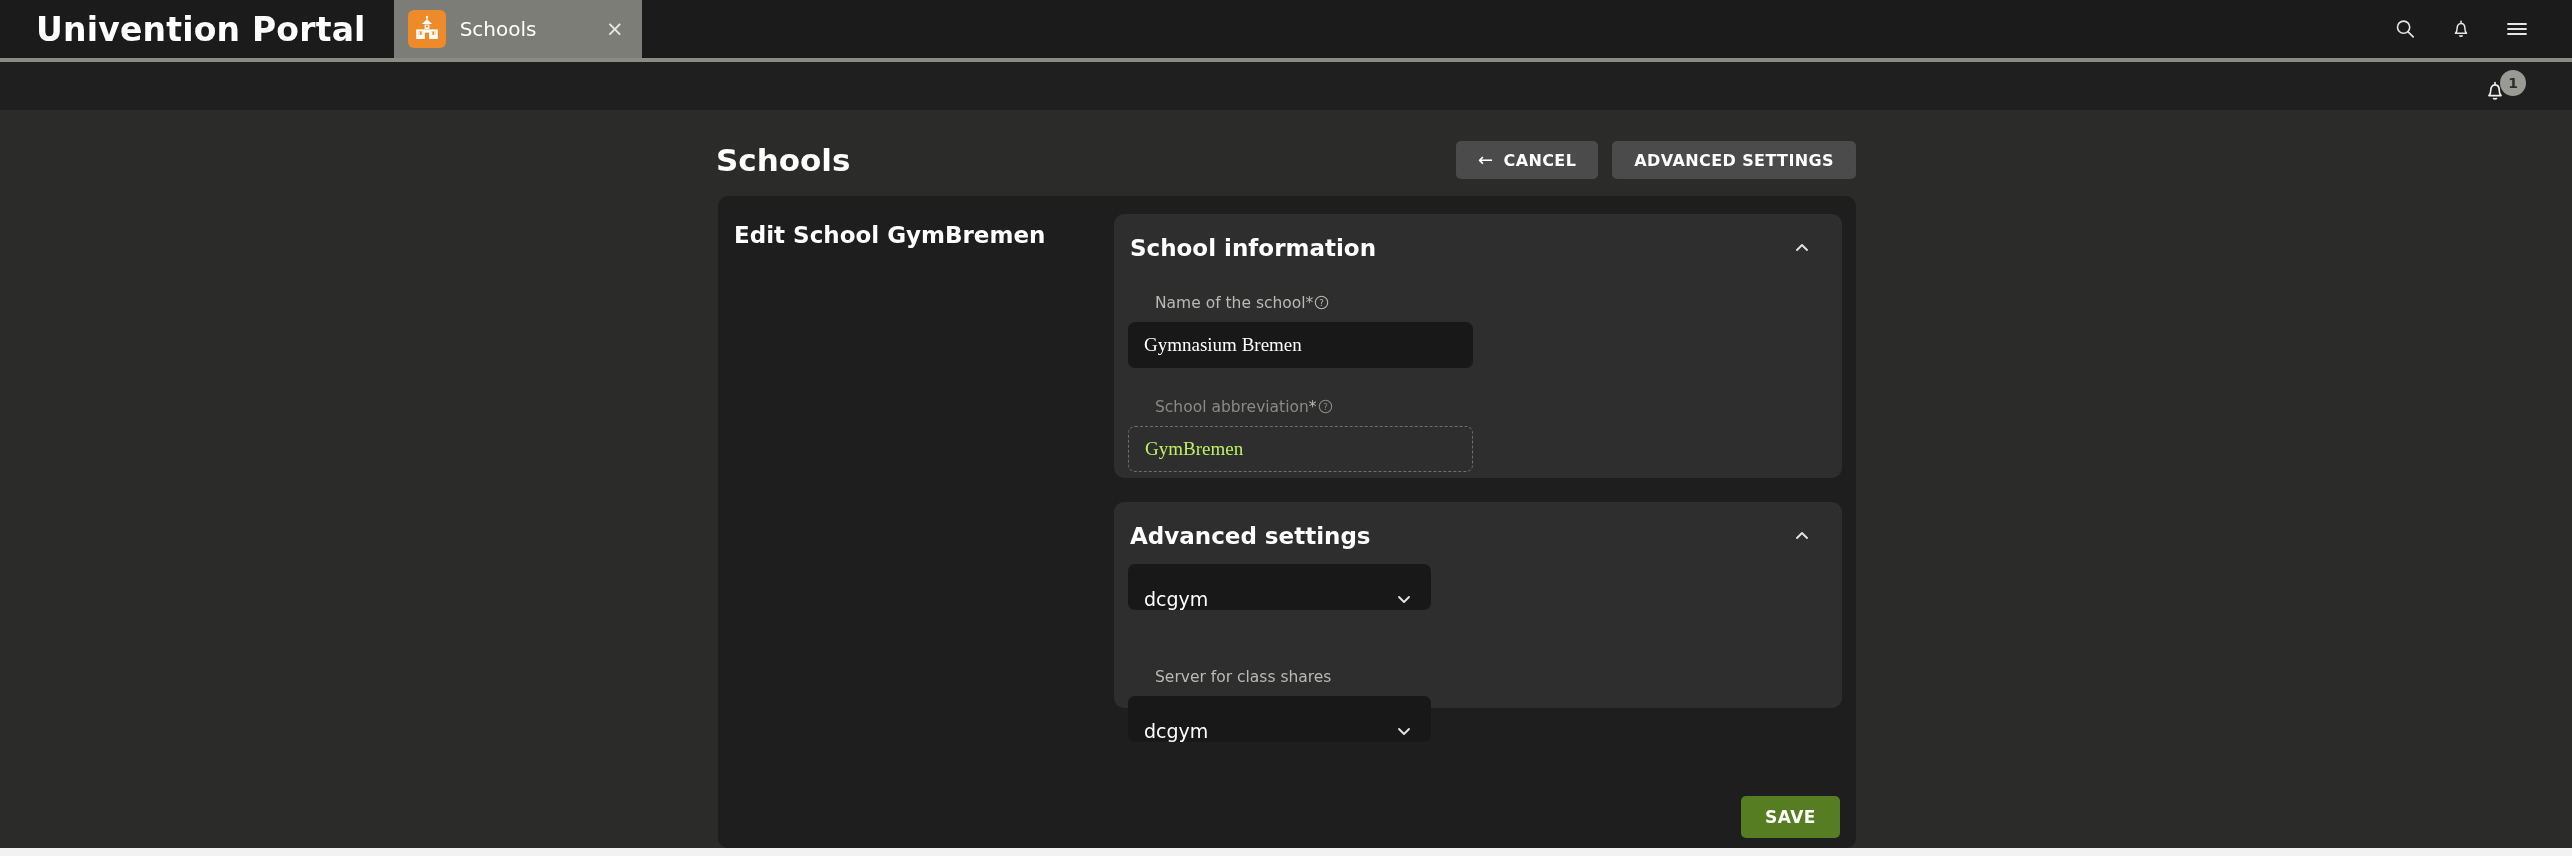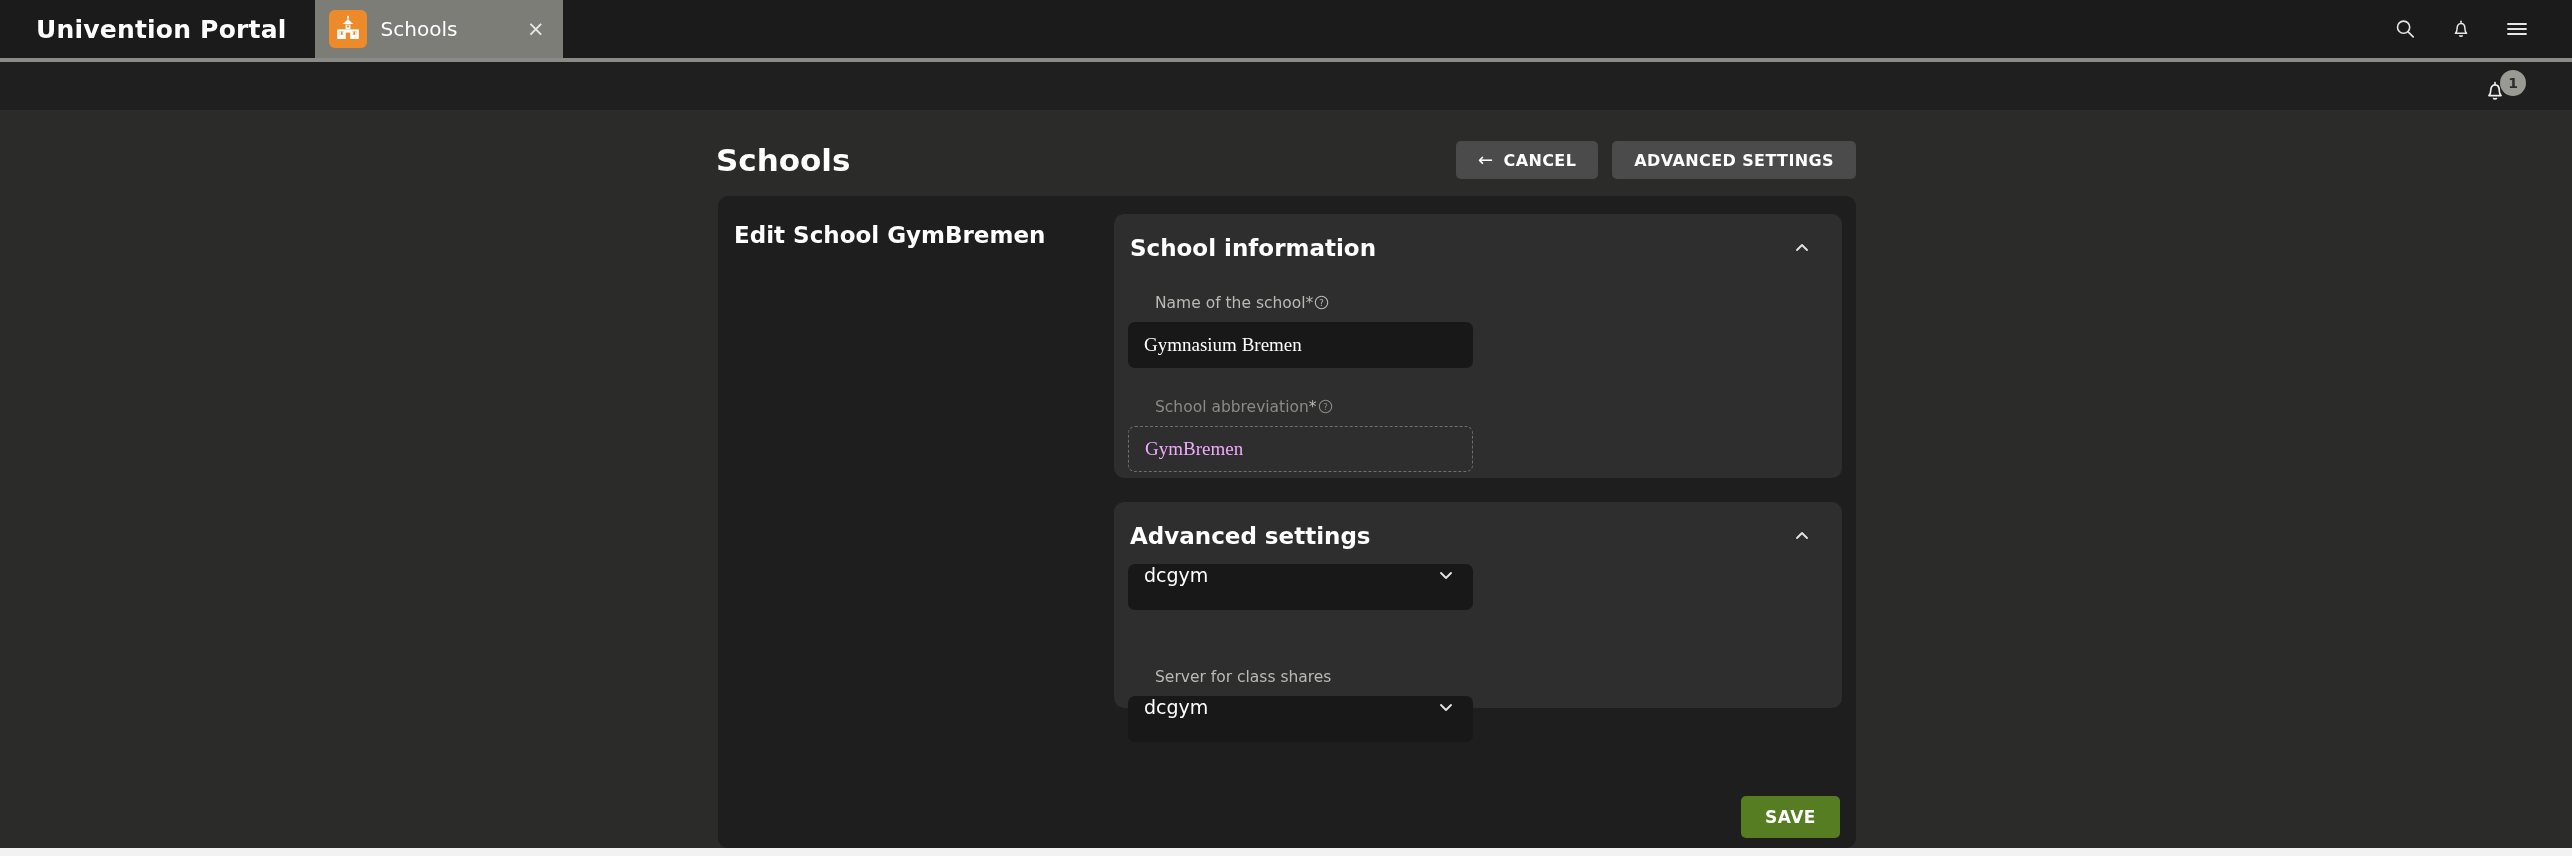--- a/index.html
+++ b/index.html
@@ -18,21 +18,21 @@
   
   .topbar {
     position: absolute; left: 0; top: 0;
     width: 2572px; height: 58px;
     background: #1b1b1b;
     display: flex; align-items: stretch;
   }
   .topbar-brand {
     display: flex; align-items: center;
     padding: 0 28px 0 36px;
-    font-size: 25px; font-weight: bold; color: #ffffff;
+    font-size: 33px; font-weight: bold; color: #ffffff;
     letter-spacing: .2px;
     white-space: nowrap;
   }
   .tab {
     width: 248px; height: 58px;
     background: #7d7d78;
     display: flex; align-items: center;
     padding: 0 12px 0 14px;
     gap: 14px;
     position: relative;
@@ -186,30 +186,30 @@
     border-radius: 7px;
     color: #ffffff;
     font-family: Liberation Serif, serif;
     font-size: 19px;
     padding: 0 16px;
     display: flex; align-items: center;
   }
   .input.disabled {
     background: transparent;
     border: 1px dashed #6f6f6c;
-    color: #f0abfc;
+    color: #bef264;
   }
   .select {
-    width: 345px; height: 46px;
+    width: 303px; height: 46px;
     background: #181818;
     border-radius: 7px;
     color: #ffffff;
     font-size: 19px;
     padding: 0 16px;
-    display: flex; align-items: flex-start;
+    display: flex; align-items: flex-end;
   }
   .select .val { flex: 1 1 auto; }
   .chevron-down {
     width: 22px; height: 22px;
     display: flex; align-items: center; justify-content: center;
   }
 
   .save-btn {
     position: absolute; right: 16px; bottom: 10px;
     background: #567d21;

